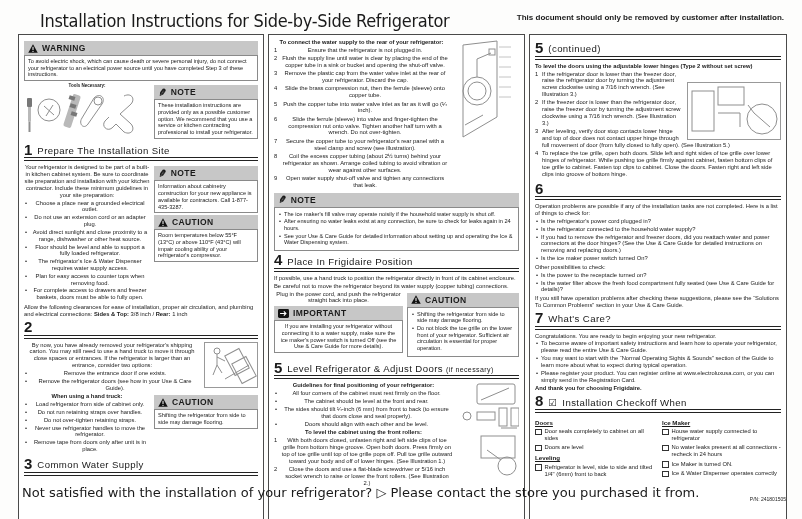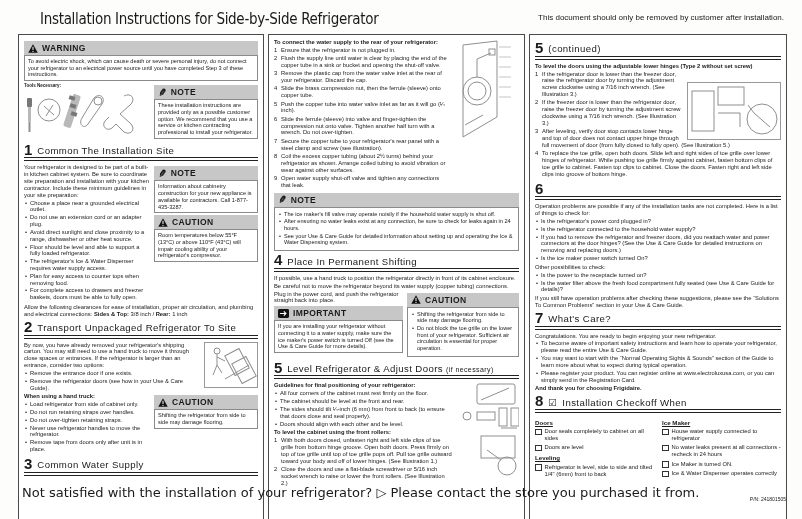--- a/index.html
+++ b/index.html
@@ -1,20 +1,20 @@
 <!DOCTYPE html>
 <html><head>
 <meta charset="utf-8">
 <style>
   html,body{margin:0;padding:0;}
   body{width:802px;height:519px;background:#fdfdfc;position:relative;overflow:hidden;
        font-family:"Liberation Sans",sans-serif;color:#1a1a1a;}
-  .page-title{position:absolute;left:40px;top:10px;font-size:15px;letter-spacing:-0.3px;
+  .page-title{position:absolute;left:40px;top:10px;font-size:18px;letter-spacing:-0.3px;
        font-family:"DejaVu Sans",sans-serif;font-stretch:condensed;}
-  .page-notice{position:absolute;right:18px;top:13px;font-size:8px;font-weight:normal;}
+  .page-notice{position:absolute;right:18px;top:13px;font-size:8px;font-weight:bold;}
   .col{position:absolute;top:34px;height:496px;border:1.4px solid #4a4a4a;background:#fff;
        padding:4px 5px;box-sizing:border-box;overflow:hidden;font-size:5.8px;line-height:1.18;}
   #col1{left:18px;width:246px;}
   #col2{left:268px;width:257px;}
   #col3{left:529px;width:258px;}
   .sec-head{display:flex;align-items:flex-end;gap:5px;margin-top:3px;}
   .sec-num{font-size:15px;font-weight:bold;line-height:0.85;}
   .sec-title{font-size:9.6px;font-weight:normal;letter-spacing:0.4px;}
   .sec-title .small-suffix{font-size:7px;}
   .sec-rule{height:2px;border-top:1.6px solid #222;border-bottom:0.8px solid #222;margin:1px 0 3px 0;}
@@ -26,21 +26,21 @@
   .note-ico{font-size:10px;line-height:9px;transform:scaleX(-1) rotate(10deg);display:inline-block;}
   .imp-ico{width:11px;height:9px;flex:0 0 auto;}
   ul.b{margin:1px 0 2px 0;padding:0;list-style:none;}
   ul.b li{position:relative;padding-left:6px;margin:0 0 1px 0;}
   ul.b li::before{content:"\2022";position:absolute;left:1px;top:0;}
   ol.s{margin:1px 0 2px 0;padding:0;list-style:none;counter-reset:st;}
   ol.s li{position:relative;padding-left:7px;margin:0 0 1.5px 0;counter-increment:st;}
   ol.s li::before{content:counter(st);position:absolute;left:0;top:0;}
   .bold{font-weight:bold;}
   .row{display:flex;gap:4px;}
-  .row > .grow{flex:1 1 auto;min-width:0;}
+  .row > .grow{flex:1 1 auto;min-width:0;text-align:center;}
   .sidebox{flex:0 0 auto;}
   .illu{border:0;display:block;}
   .illu-frame{border:1px solid #999;background:#fff;}
   .ck-cols{display:flex;gap:8px;margin-top:2px;}
   .ck-col{flex:1 1 0;}
   .ck-h{font-weight:bold;text-decoration:underline;font-size:6.2px;margin:3px 0 2px 0;}
   .ck-item{display:flex;gap:3px;margin:0 0 2.5px 0;}
   .ck-box{flex:0 0 auto;width:4.5px;height:4.5px;border:0.8px solid #333;margin-top:0.5px;}
   .footer-q{position:absolute;left:22px;top:485px;font-size:13px;font-family:"DejaVu Sans",sans-serif;}
   .footer-pn{position:absolute;right:16px;top:496px;font-size:5px;}
@@ -90,21 +90,21 @@
       <div class="alert-head">
         <span class="note-ico">✎</span>
         <span>NOTE</span>
       </div>
       <div class="alert-body">These installation instructions are provided only as a possible customer option. We recommend that you use a service or kitchen contracting professional to install your refrigerator.</div>
     </div>
   </div>
 
   <div class="sec-head">
     <span class="sec-num">1</span>
-    <span class="sec-title">Common The Installation Site</span>
+    <span class="sec-title">Prepare The Installation Site</span>
   </div>
   <div class="sec-rule"></div>
 
   <div class="row">
     <div class="grow">
       <div>Your refrigerator is designed to be part of a built-in kitchen cabinet system. Be sure to coordinate site preparation and installation with your kitchen contractor.  Include these minimum guidelines in your site preparation:</div>
       <ul class="b">
           <li>Choose a place near a grounded electrical outlet.</li>
           <li>Do not use an extension cord or an adapter plug.</li>
           <li>Avoid direct sunlight and close proximity to a range, dishwasher or other heat source.</li>
@@ -135,21 +135,20 @@
       </div>
     </div>
   </div>
 
   <div style="margin:1px 0 1px 0;">
     <span>Allow the following clearances for ease of installation, proper air circulation, and plumbing and electrical connections: </span><span class="bold">Sides &amp; Top:</span><span> 3/8 inch / </span><span class="bold">Rear:</span><span> 1 inch</span>
   </div>
 
   <div class="sec-head">
     <span class="sec-num">2</span>
-    <span class="sec-title">Transport Unpackaged Refrigerator To Site</span>
   </div>
   <div class="sec-rule"></div>
 
   <div class="row">
     <div class="grow">
       <div>By now, you have already removed your refrigerator's shipping carton. You may still need to use a hand truck to move it through close spaces or entrances. If the refrigerator is larger than an entrance, consider two options:</div>
       <ul class="b">
           <li>Remove the entrance door if one exists.</li>
           <li>Remove the refrigerator doors (see how in your Use &amp; Care Guide).</li>
         </ul>
@@ -232,21 +231,21 @@
       <ul class="b">
           <li>The ice maker's fill valve may operate noisily if the household water supply is shut off.</li>
           <li>After ensuring no water leaks exist at any connection, be sure to check for leaks again in 24 hours.</li>
           <li>See your Use &amp; Care Guide for detailed information about setting up and operating the Ice &amp; Water Dispensing system.</li>
         </ul>
     </div>
   </div>
 
   <div class="sec-head">
     <span class="sec-num">4</span>
-    <span class="sec-title">Place In Permanent Shifting</span>
+    <span class="sec-title">Place In Frigidaire Position</span>
   </div>
   <div class="sec-rule"></div>
 
   <div>If possible, use a hand truck to position the refrigerator directly in front of its cabinet enclosure.</div>
   <div style="margin-top:1px;">Be careful not to move the refrigerator beyond its water supply (copper tubing) connections.</div>
 
   <div class="row" style="margin-top:1px;">
     <div class="grow">
       <div>Plug in the power cord, and push the refrigerator straight back into place.</div>
       <div class="alert">

